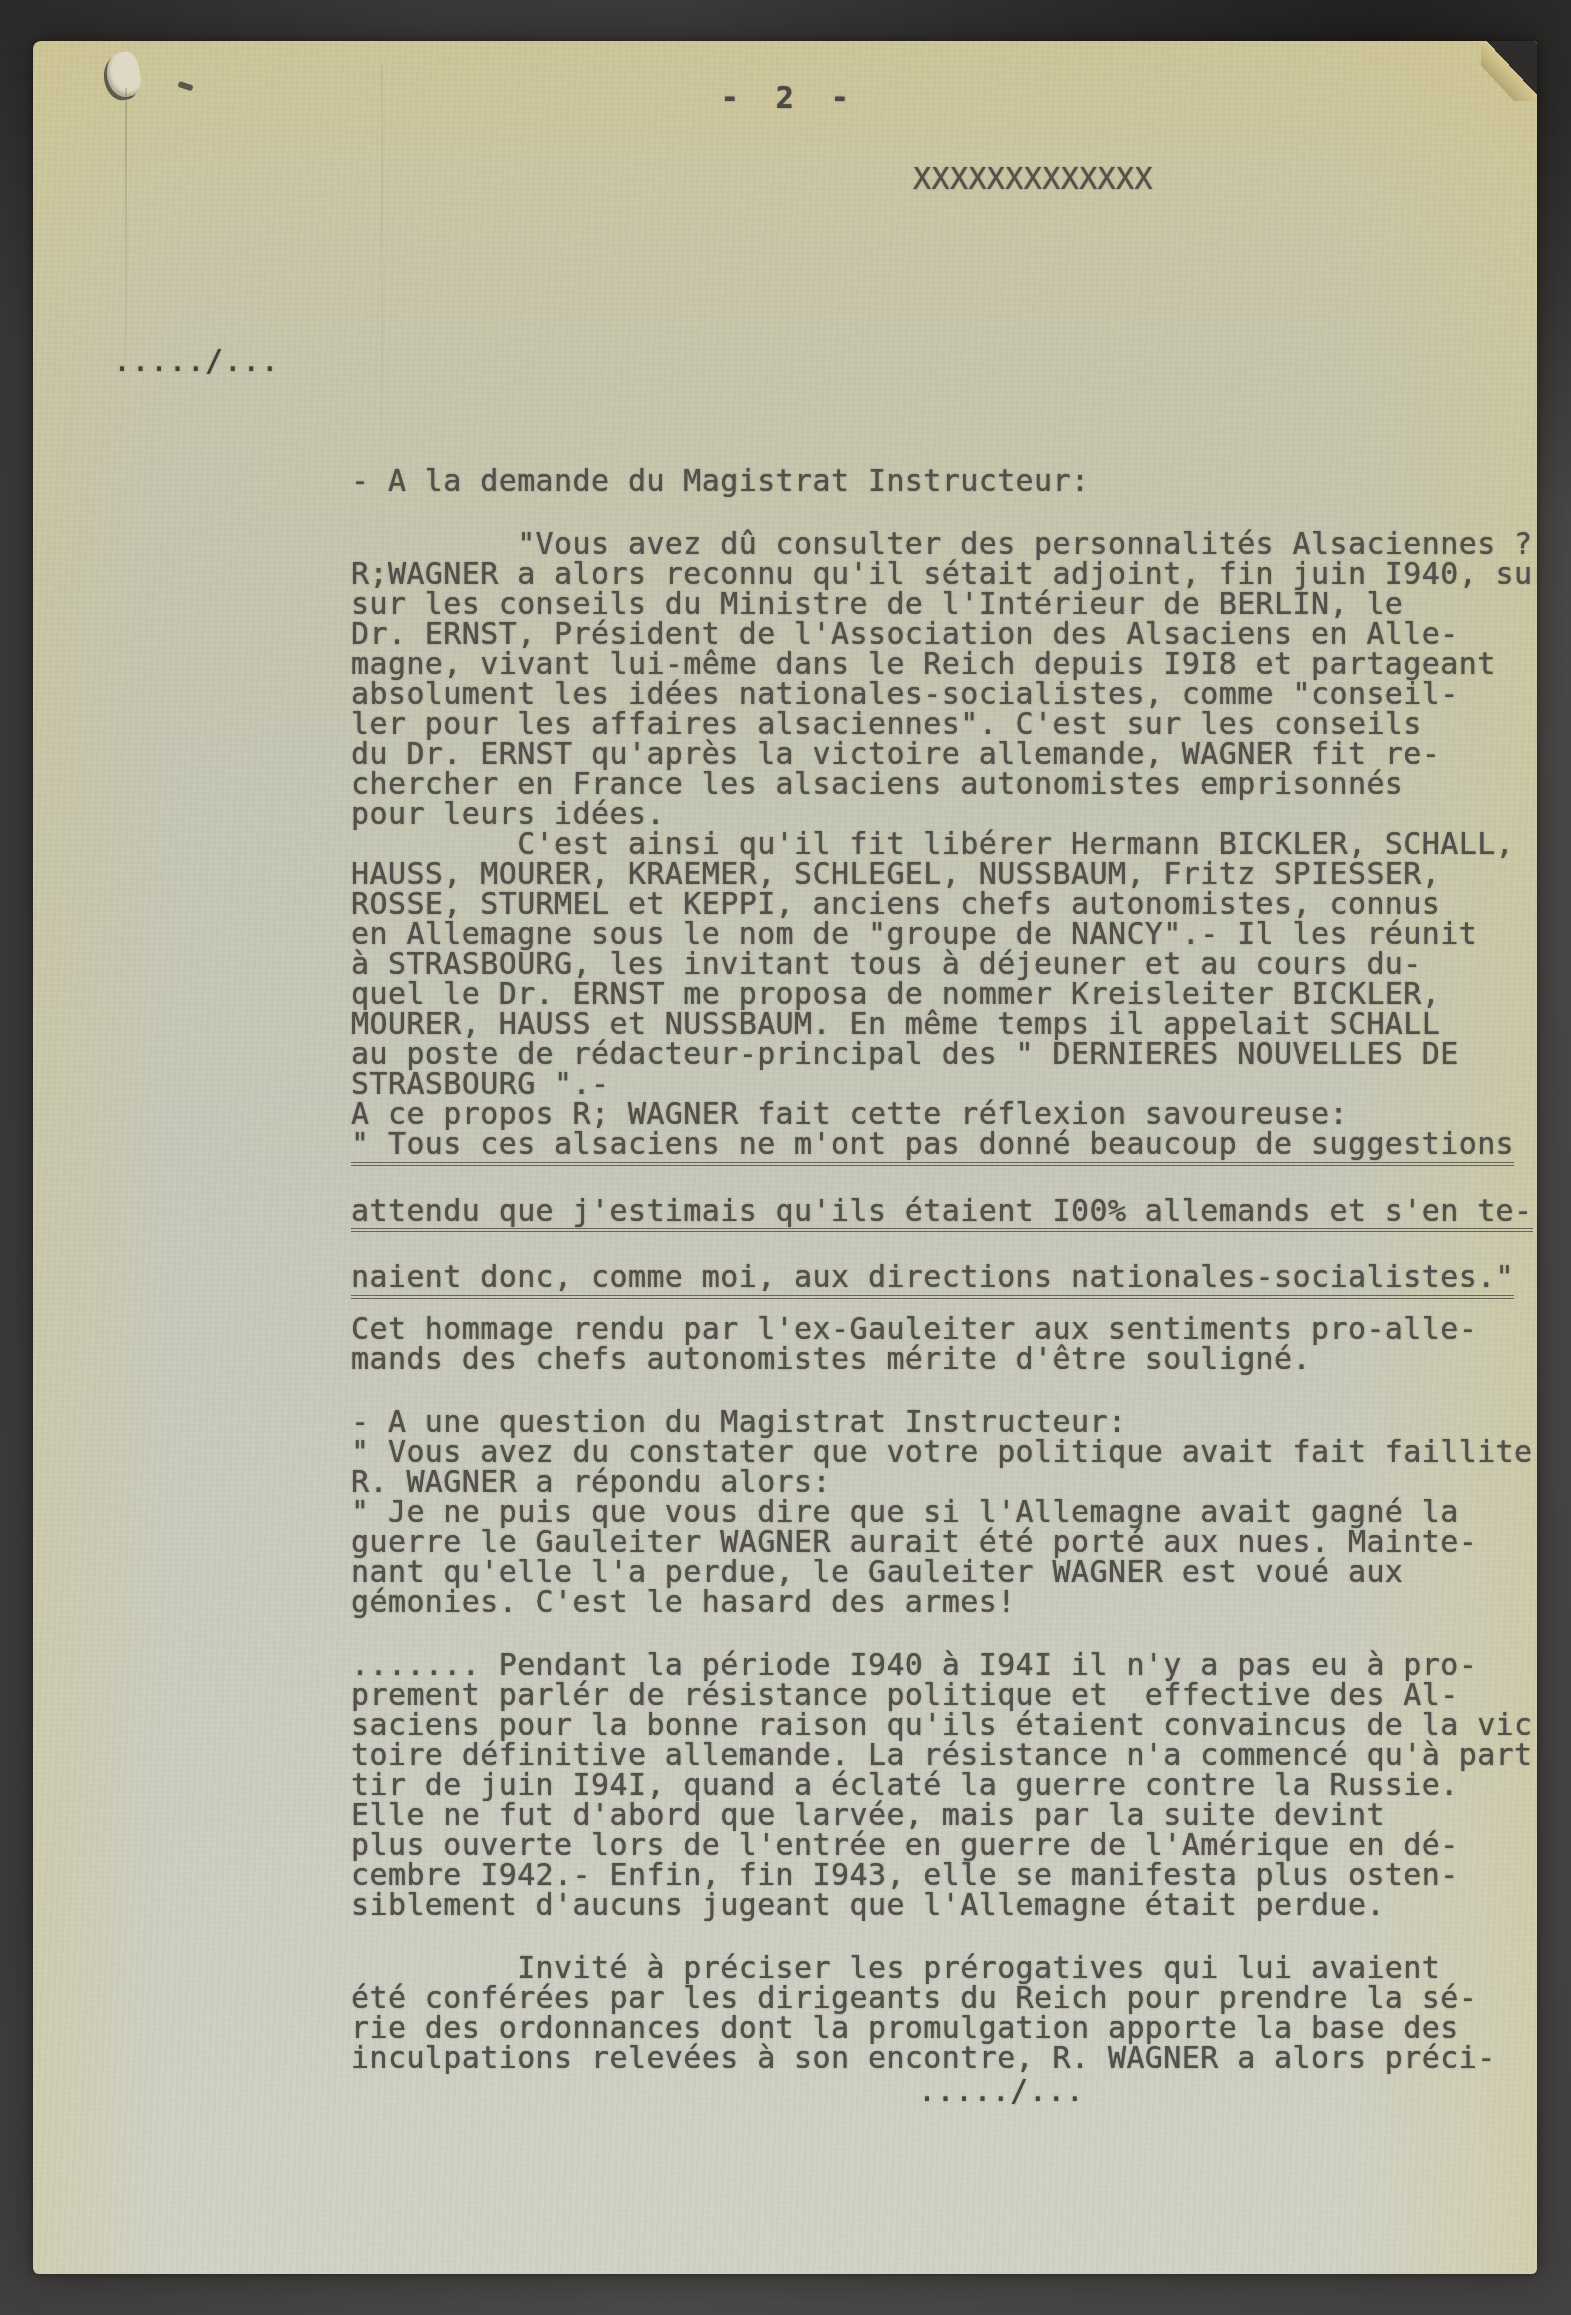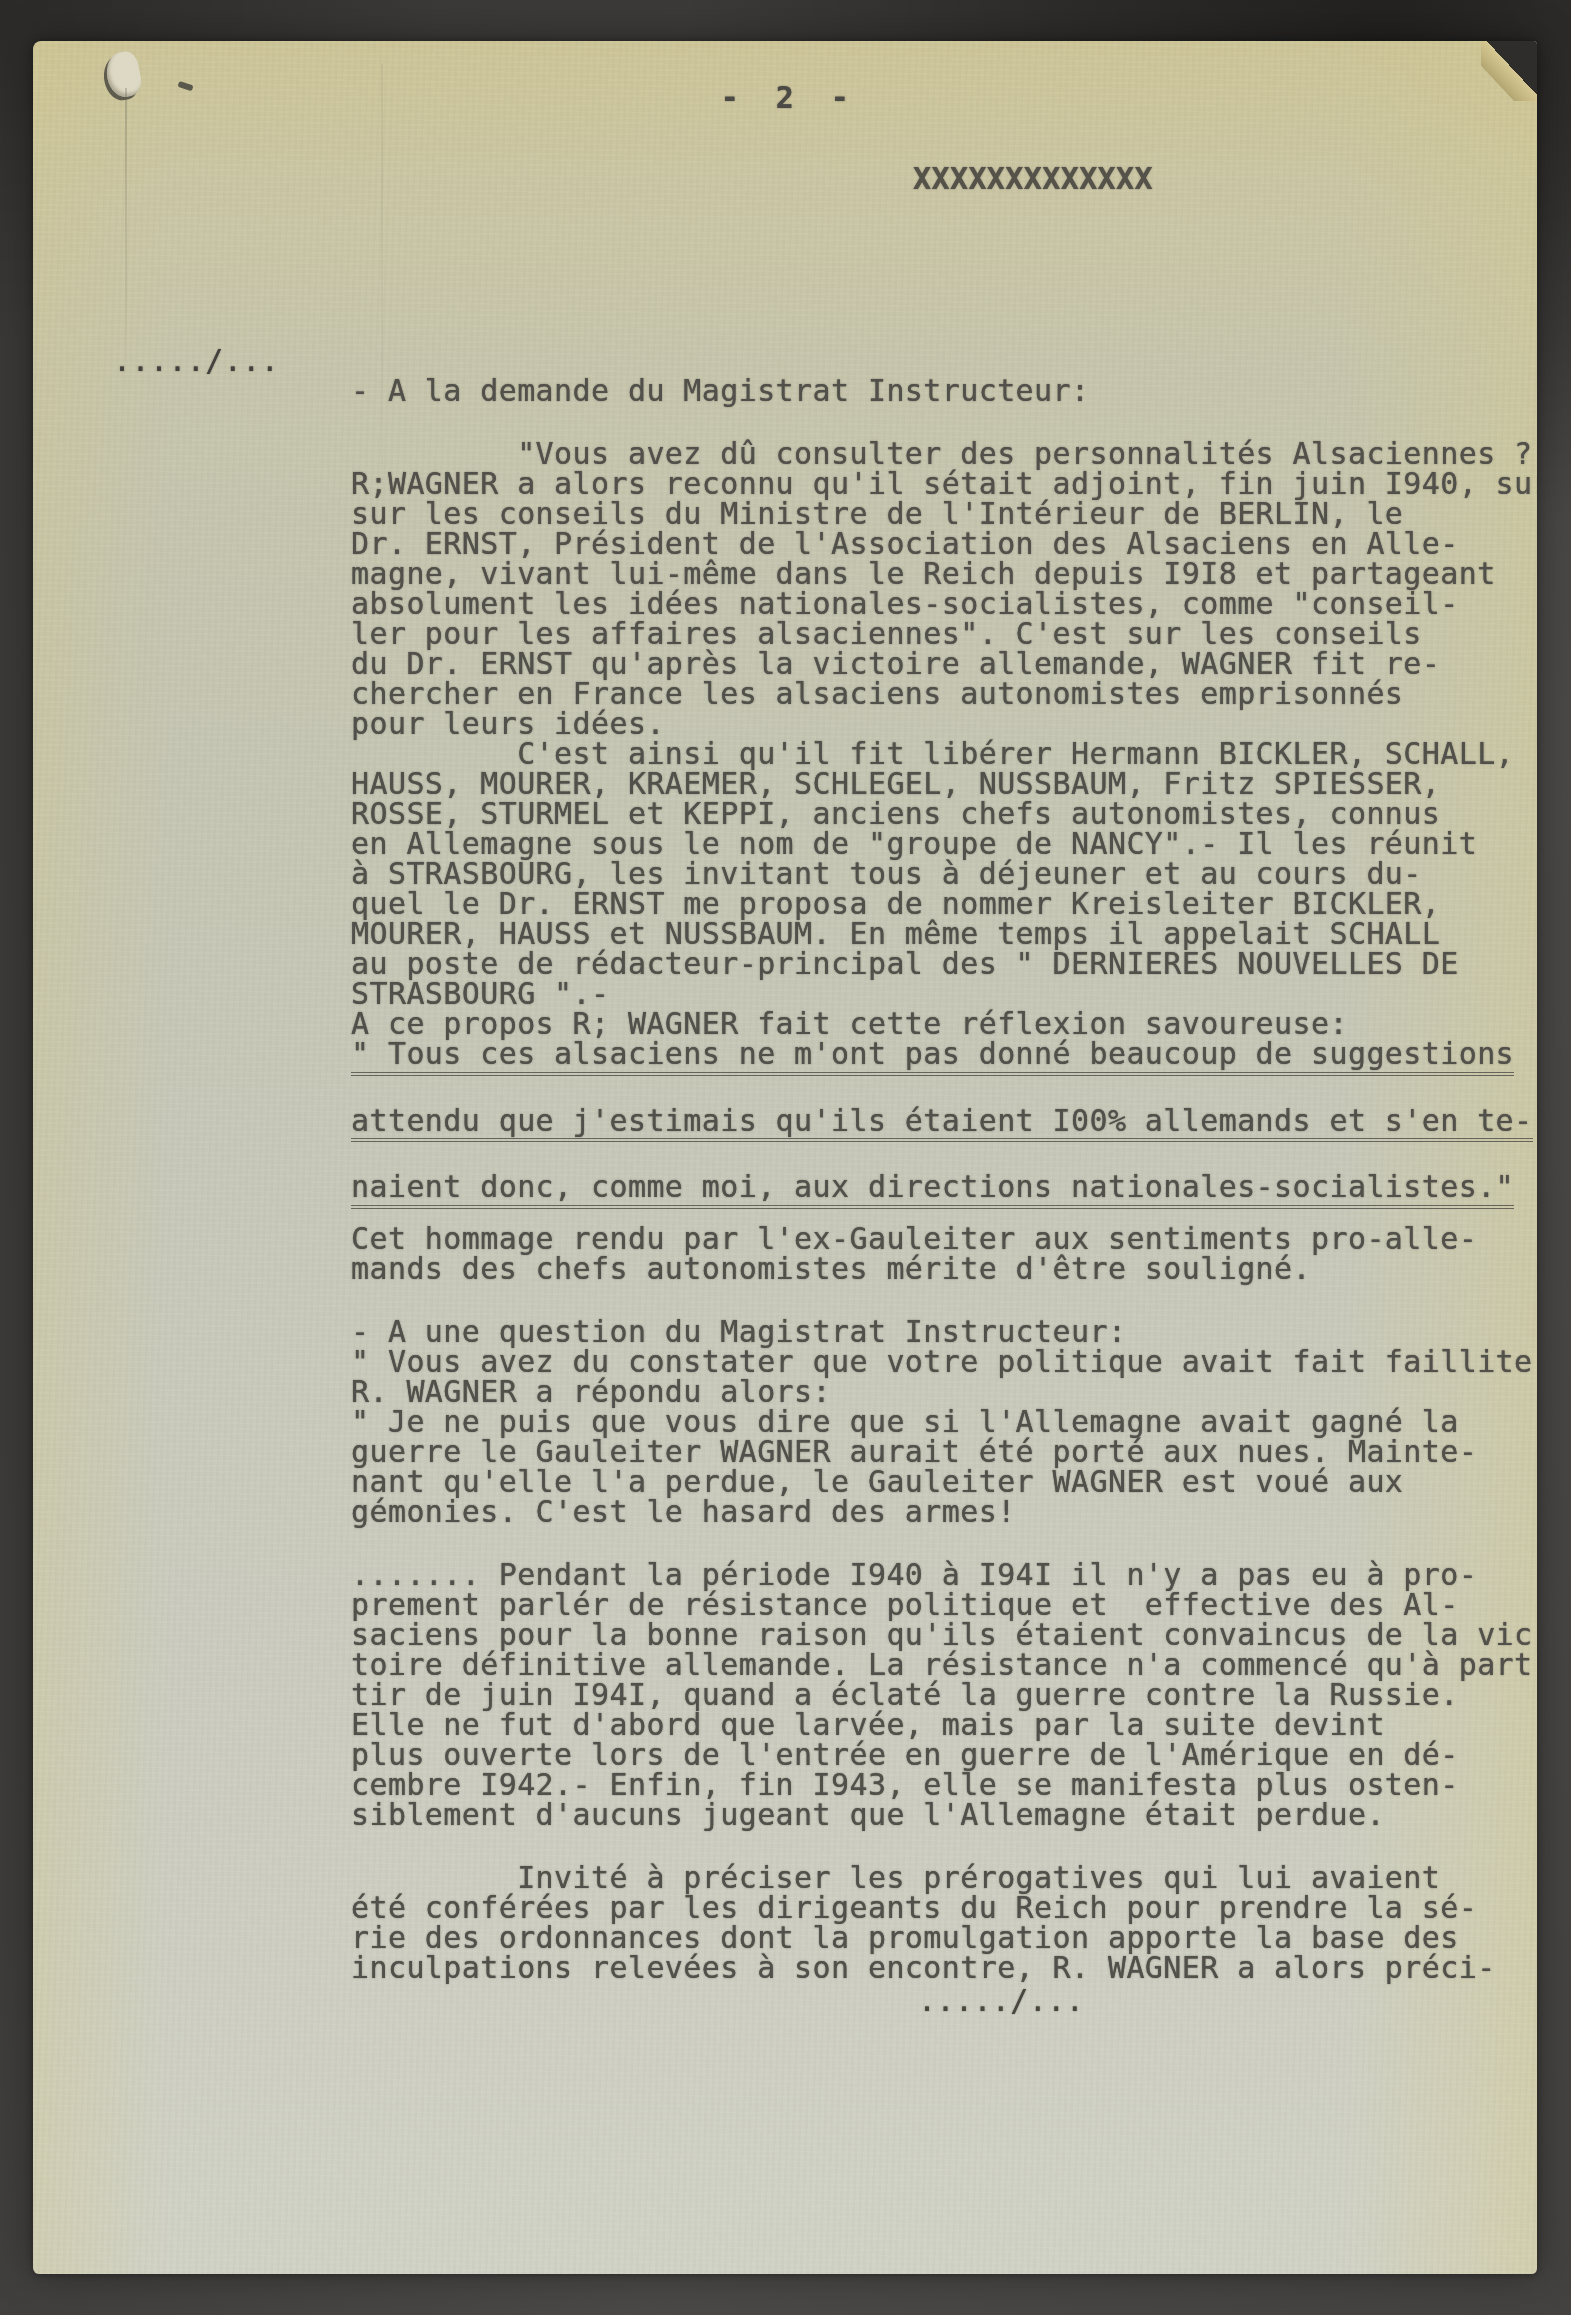--- a/index.html
+++ b/index.html
@@ -67,25 +67,25 @@
   .pagenum {
     margin-top: 42px;
     text-align: center;
     font-weight: bold;
     word-spacing: 18px;
     color: #4c4a45;
   }
   .separator {
     margin-top: 51px;
     margin-left: 880px;
-    font-weight: bold;
+    font-weight: normal;
     color: #55524a;
   }
   .cont-top { margin-top: 152px; margin-left: 80px; color: #44423e; }
-  .doc-body { padding-left: 318px; }
+  .doc-body { margin-top: 90px; padding-left: 318px; }
   .doc-body .line { min-height: 30px; }
   .line.u {
     width: fit-content;
     border-bottom: 4.5px double rgba(85,82,74,0.85);
     padding-bottom: 2.7px;
   }
   .line.g-s { margin-top: 14.5px; }
   .line.g-m { margin-top: 33px; }
   .line.g-l { margin-top: 30px; }
   .cont-bottom { margin-top: 3.6px; margin-left: 885px; color: #49473f; }

